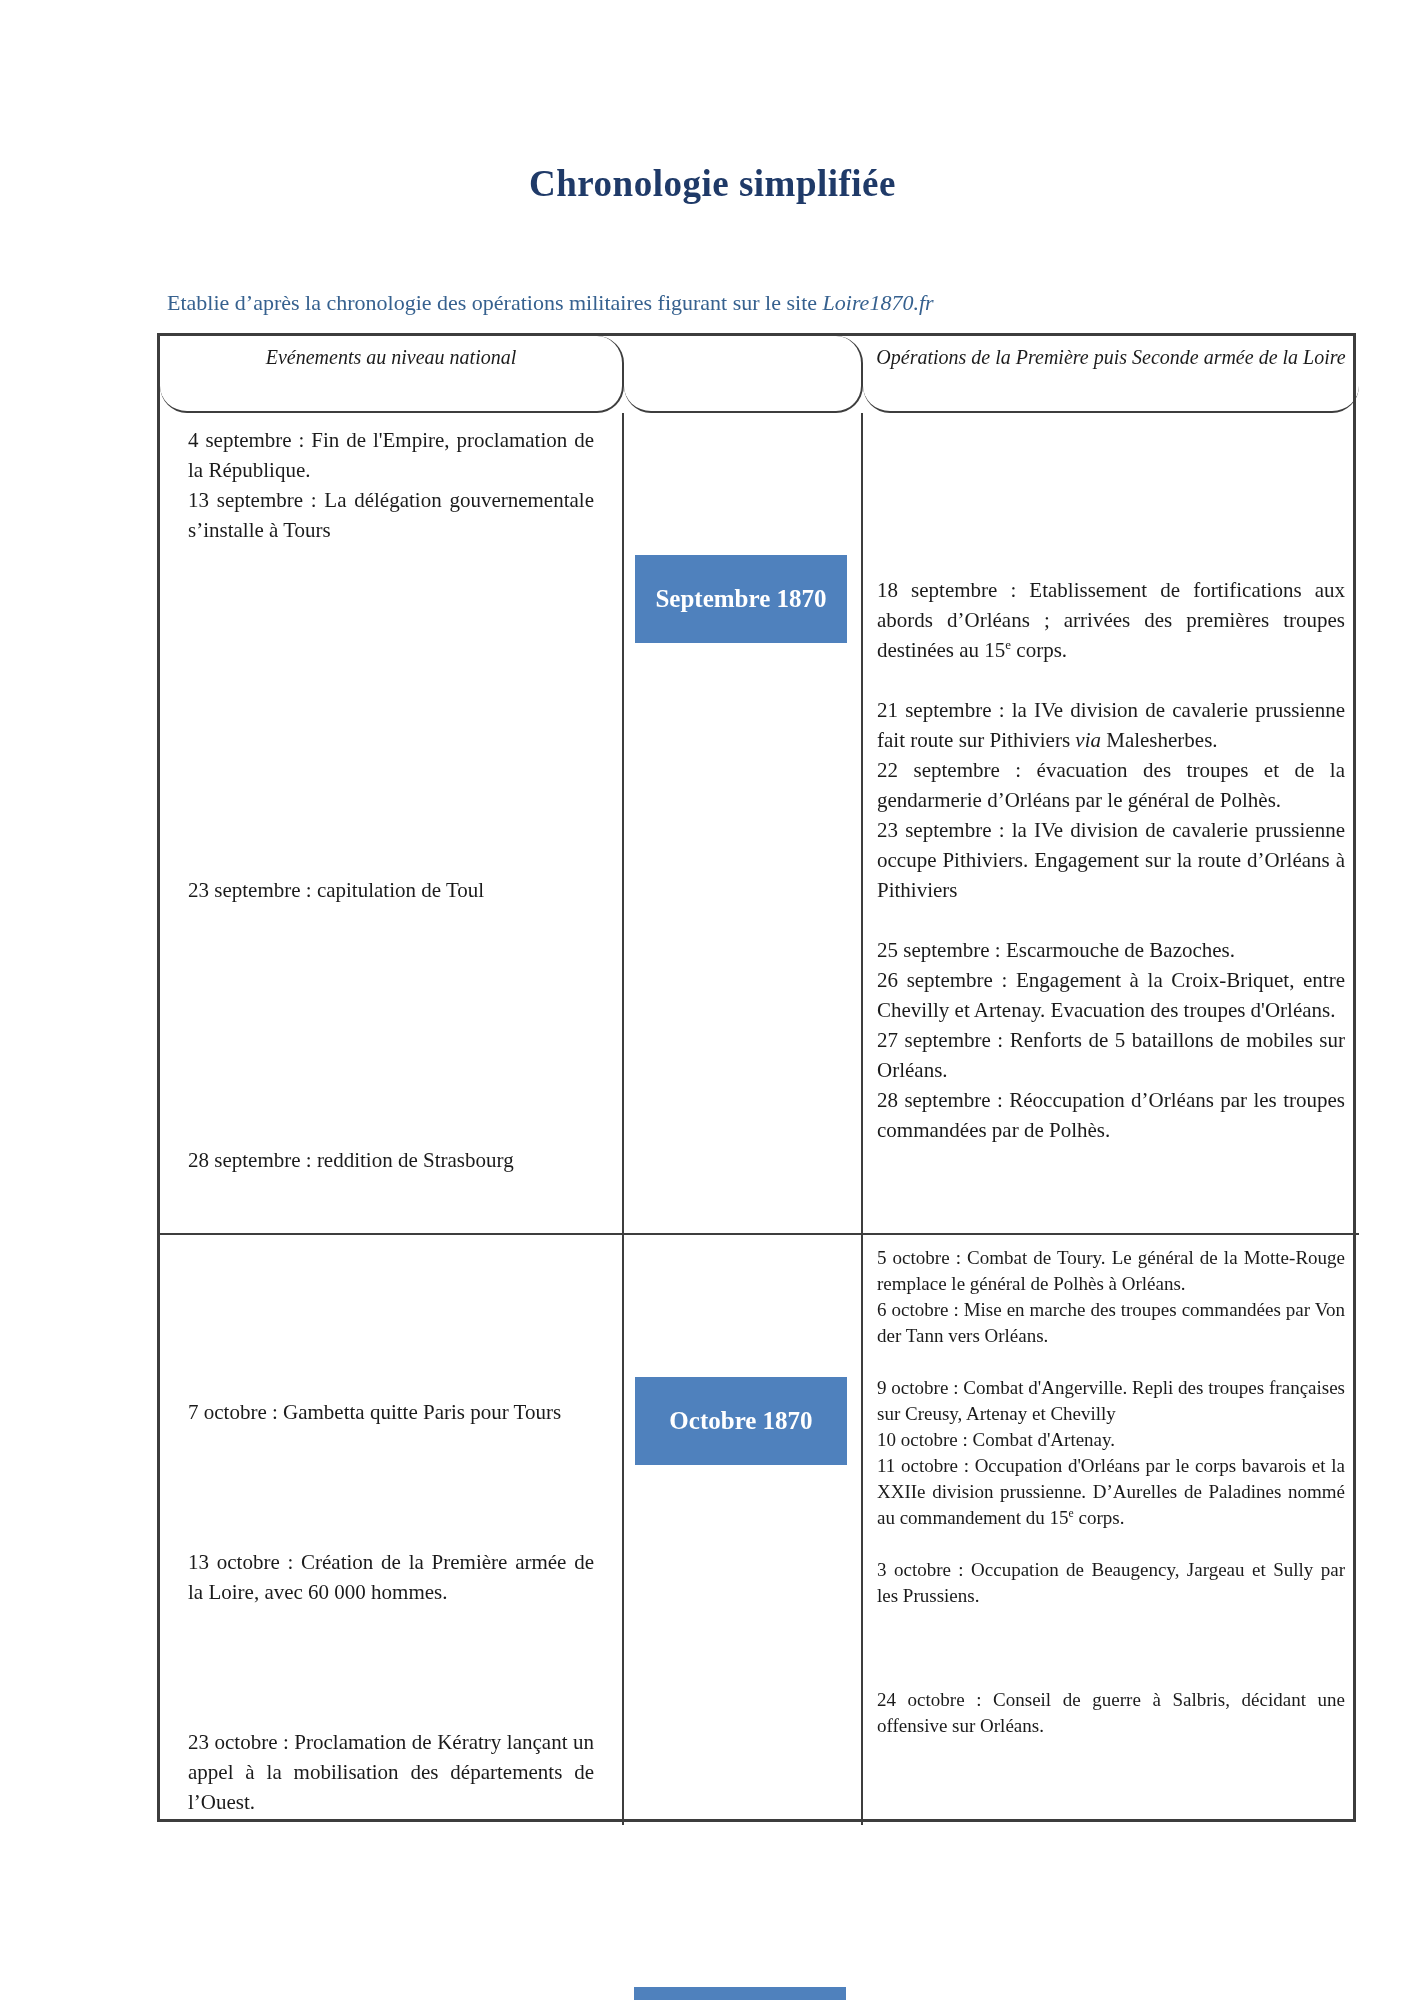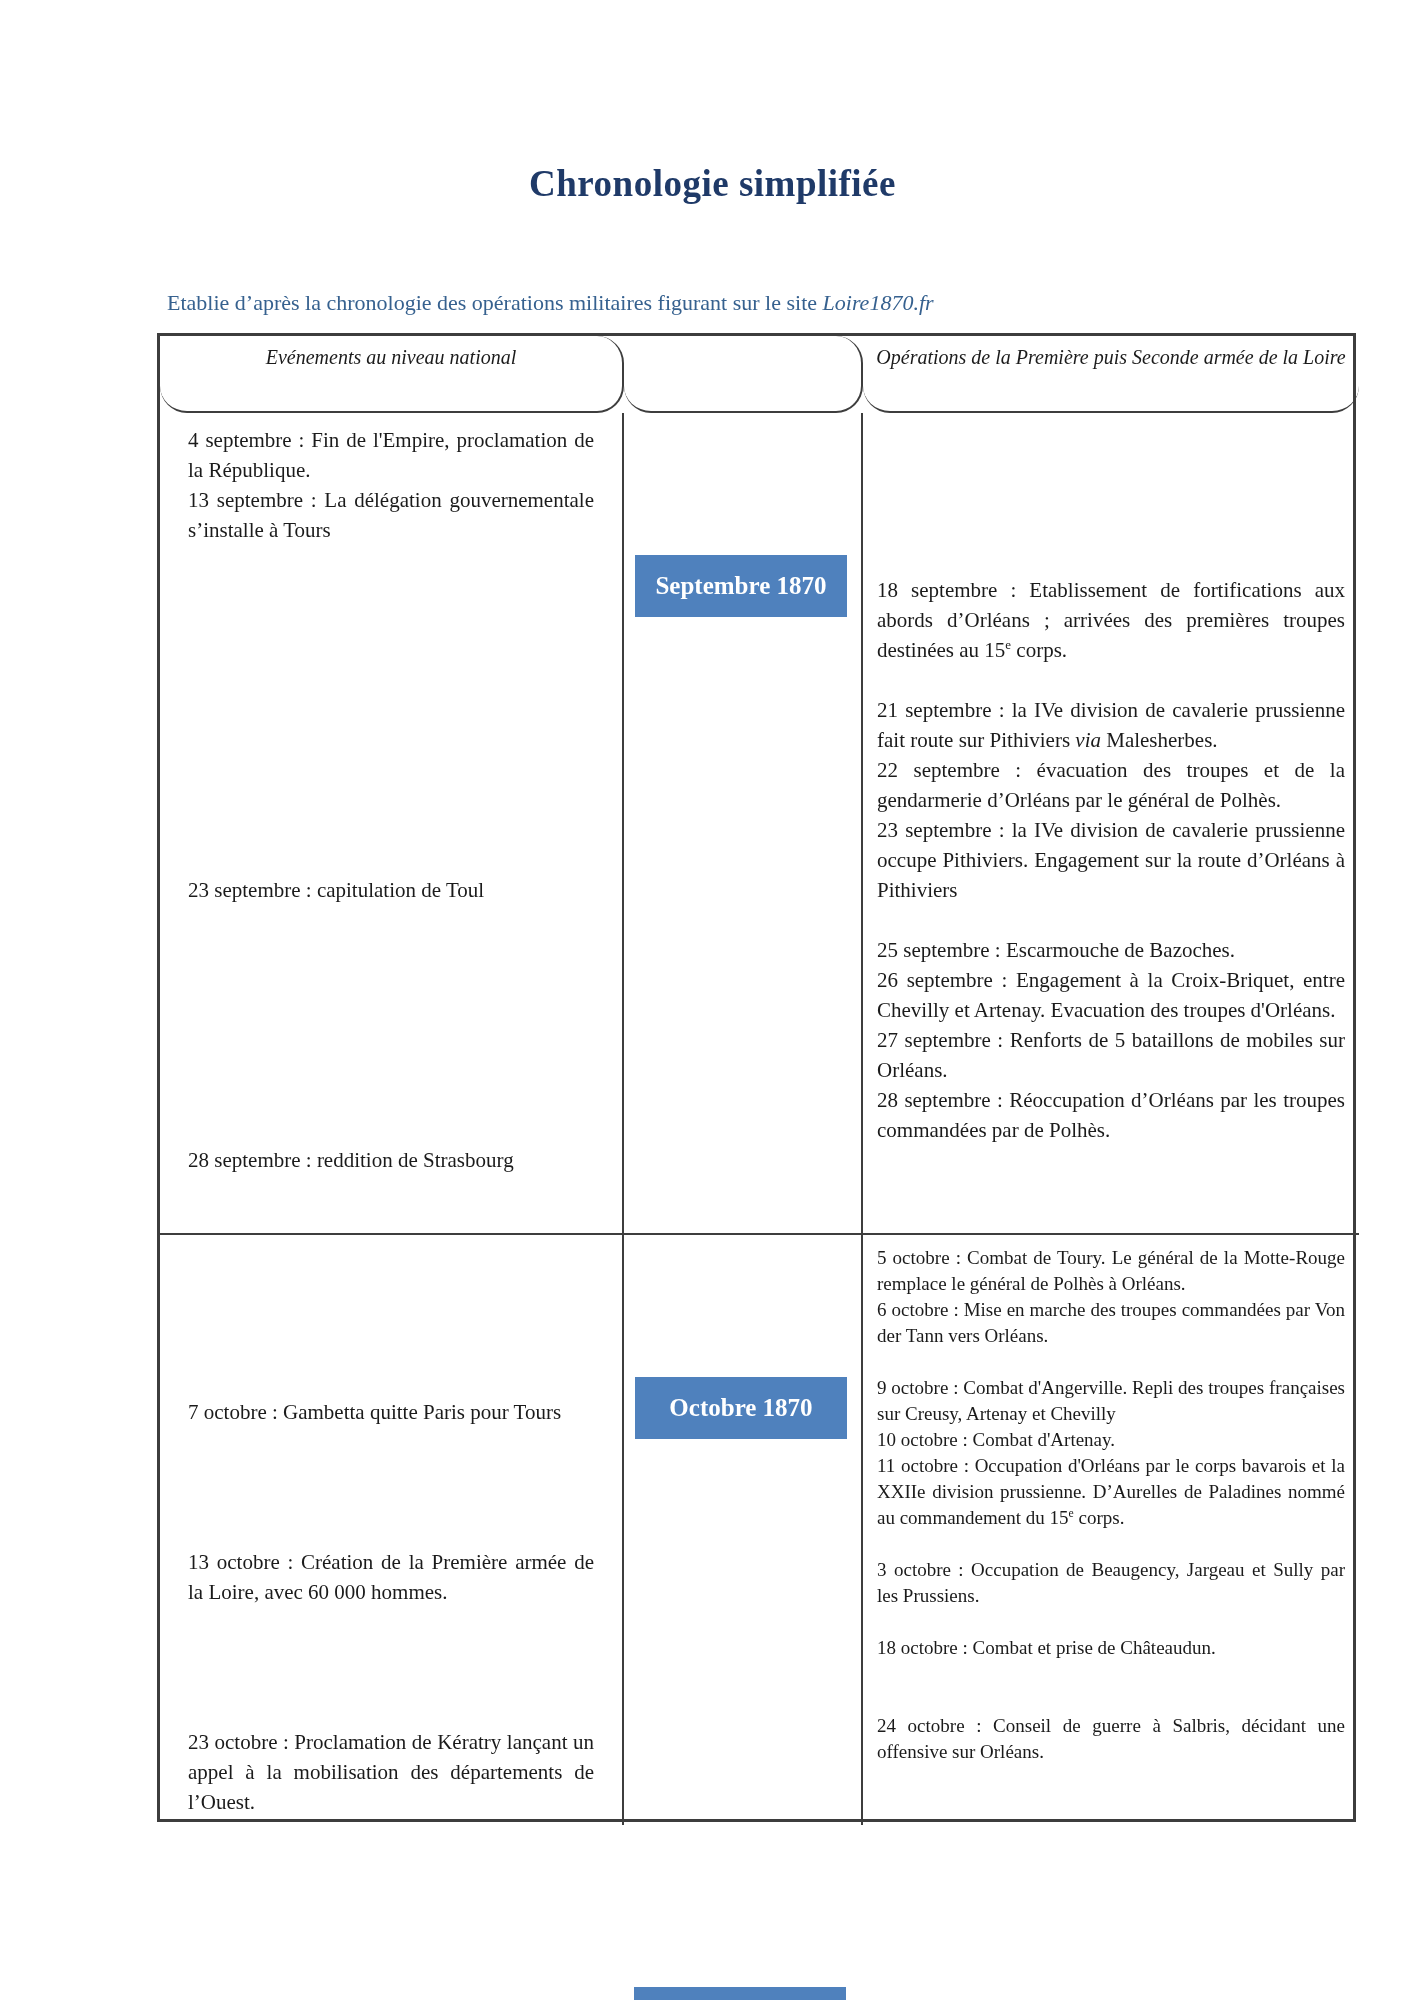--- a/index.html
+++ b/index.html
@@ -37,21 +37,21 @@
     font-style:italic;text-align:center;
     font-size:20px;line-height:27px;padding:8px 12px 0;border-radius:27px;
   }
   .cell-national{padding:12px 28px 0;font-size:21px;line-height:30px;--lh:30px;text-align:justify;}
   .cell-loire-sep{padding:12px 14px 8px;font-size:21px;line-height:30px;--lh:30px;text-align:justify;}
   .cell-loire-oct{padding:10px 14px 0;font-size:19px;line-height:26px;--lh:26px;text-align:justify;}
   .para{margin:0;}
   .blank{height:var(--lh,30px);}
   .month-cell{padding:0;}
   .month-box{
-    margin:142px 0 0 11px;width:212px;height:62px;
+    margin:142px 0 0 11px;width:212px;height:88px;
     background:var(--color-month-box-bg,#4f81bd);
     color:var(--color-month-box-text,#ffffff);
     font-weight:bold;font-size:25px;
     display:flex;align-items:center;justify-content:center;
   }
   .month-box-partial{
     position:absolute;left:634px;top:1987px;width:212px;height:13px;
     background:var(--color-month-box-bg,#4f81bd);
   }
   sup{font-size:.62em;vertical-align:super;line-height:0;}
@@ -140,21 +140,20 @@
   <div class="cell cell-loire-oct last-col last-row">
       <p class="para">5 octobre : Combat de Toury. Le général de la Motte-Rouge remplace le général de Polhès à Orléans.</p>
       <p class="para">6 octobre : Mise en marche des troupes commandées par Von der Tann vers Orléans.</p>
       <div class="blank"></div>
       <p class="para">9 octobre : Combat d'Angerville. Repli des troupes françaises sur Creusy, Artenay et Chevilly</p>
       <p class="para">10 octobre : Combat d'Artenay.</p>
       <p class="para">11 octobre : Occupation d'Orléans par le corps bavarois  et la XXIIe division prussienne. D’Aurelles de Paladines nommé au commandement du 15<sup>e</sup><span> corps.</span></p>
       <div class="blank"></div>
       <p class="para">3 octobre : Occupation de Beaugency, Jargeau et Sully par les Prussiens.</p>
       <div class="blank"></div>
-      <p class="para">18 octobre : Combat et prise de Châteaudun.</p>
       <div class="blank"></div>
       <div class="blank"></div>
       <p class="para">24 octobre : Conseil de guerre à Salbris, décidant une offensive sur Orléans.</p>
     </div>
 
 </div>
 
 <div class="month-box-partial"></div>
 
 </body></html>

